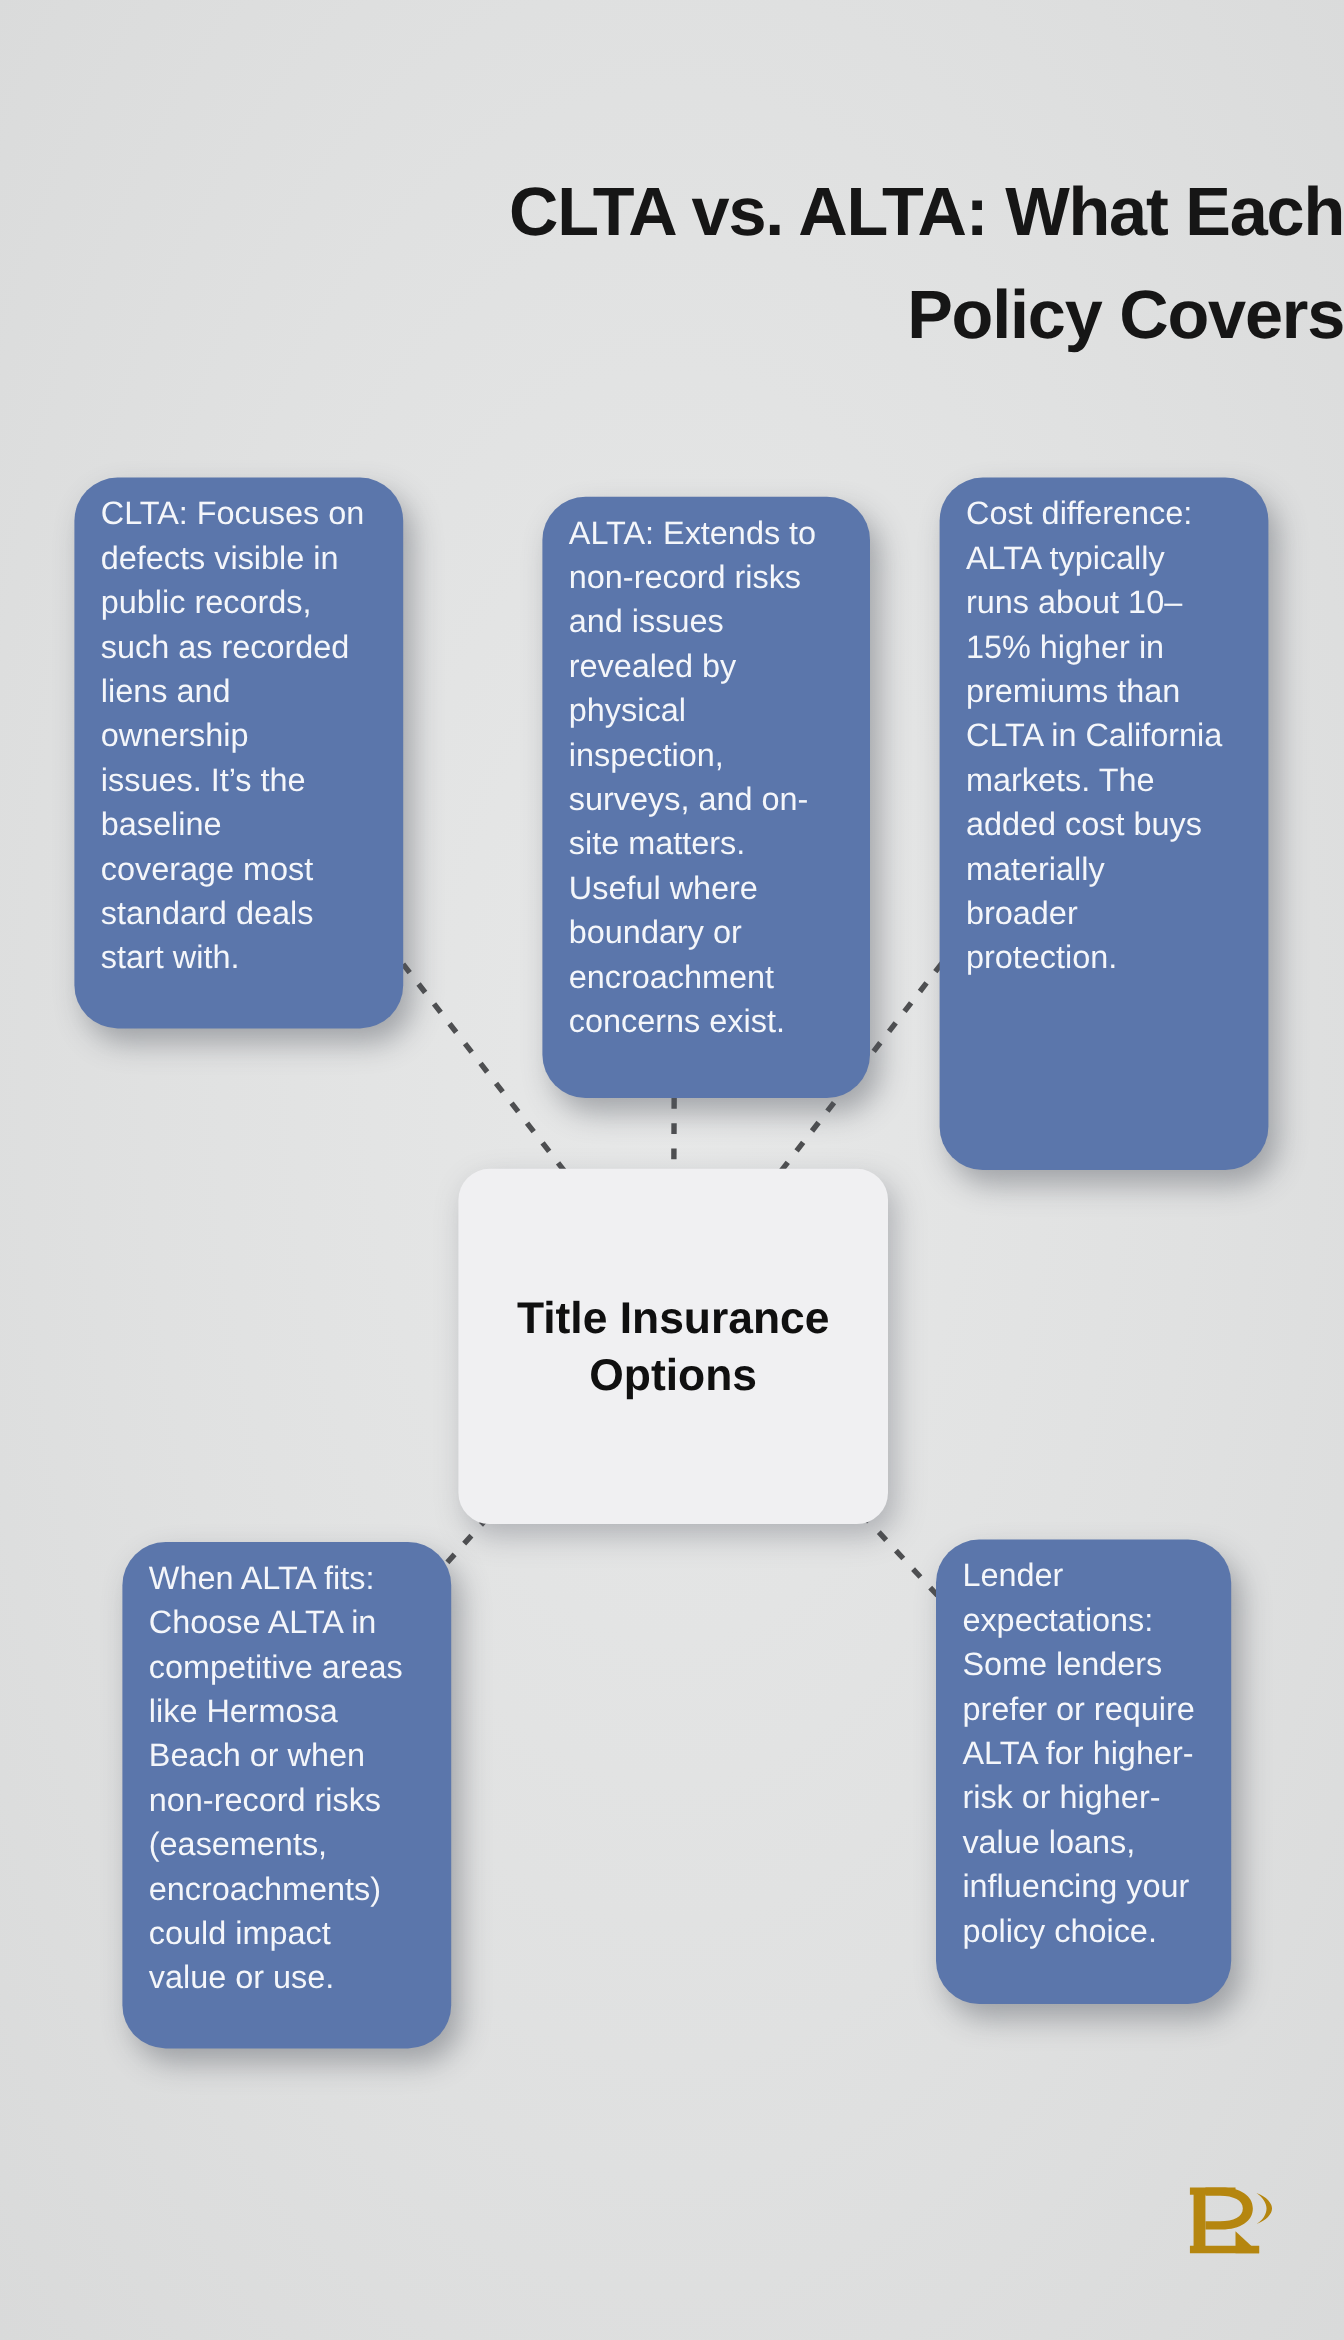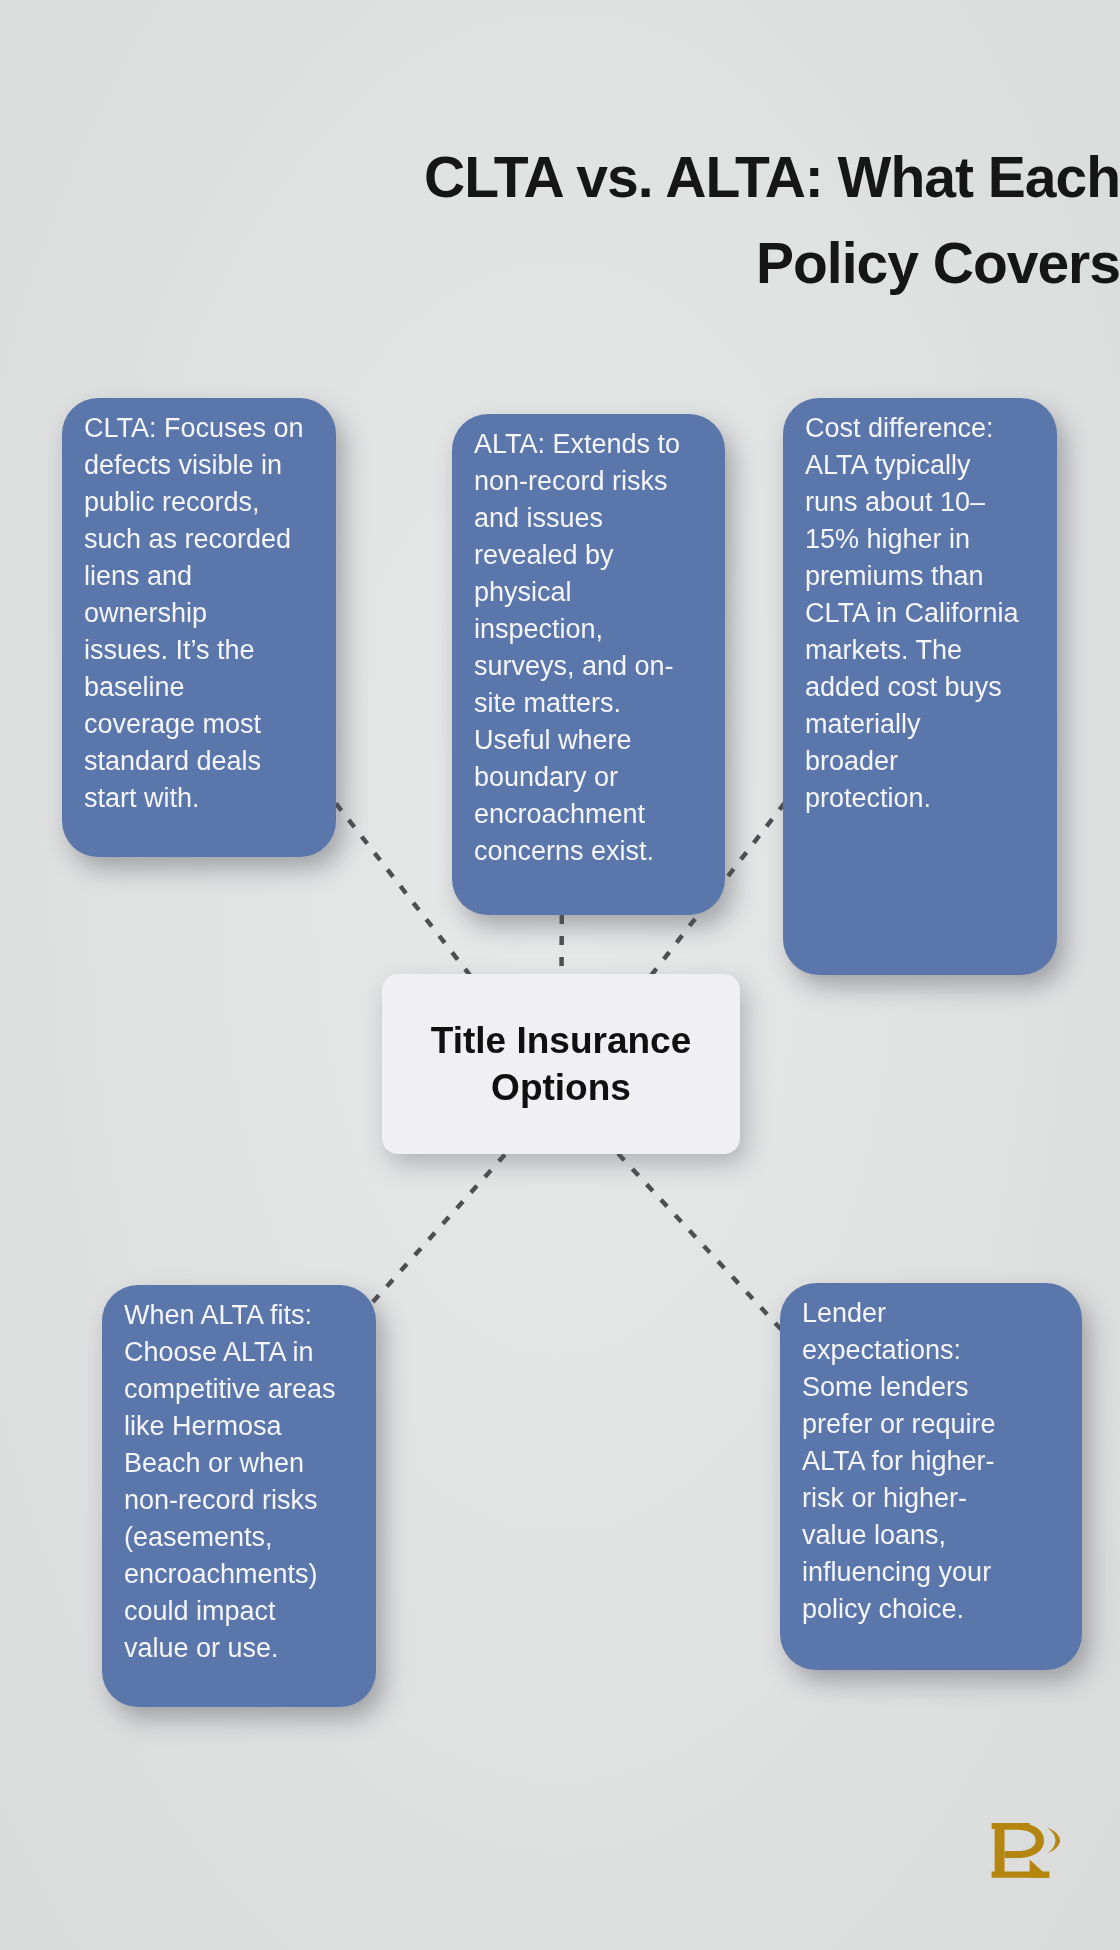--- a/index.html
+++ b/index.html
@@ -28,26 +28,26 @@
     color:#f4f6fa;
     font-size:27px;line-height:37px;
     padding:12px 16px 26px 22px;
     box-sizing:border-box;
     white-space:pre-line;
   }
   .node-clta{left:62px;top:398px;width:274px;height:459px;}
   .node-alta{left:452px;top:398px;width:273px;height:501px;margin-top:16px;}
   .node-cost{left:783px;top:398px;width:274px;height:577px;}
   .node-when{left:62px;top:1285px;width:274px;height:422px;margin-left:40px;}
-  .node-lender{left:780px;top:1283px;width:302px;height:387px;}
+  .node-lender{left:780px;top:1283px;width:246px;height:387px;}
   .center-node{
     position:absolute;z-index:2;
-    left:382px;top:974px;width:358px;height:180px;
+    left:382px;top:974px;width:358px;height:296px;
     background:#f0f0f2;
-    border-radius:16px;
+    border-radius:26px;
     box-shadow:6px 10px 24px rgba(82,86,96,0.35);
     display:flex;align-items:center;justify-content:center;
     text-align:center;
     font-size:37px;line-height:47px;font-weight:700;
     color:#101010;
     white-space:pre-line;
     box-sizing:border-box;
   }
   .logo{
     position:absolute;left:984px;top:1806px;width:76px;height:84px;z-index:3;

